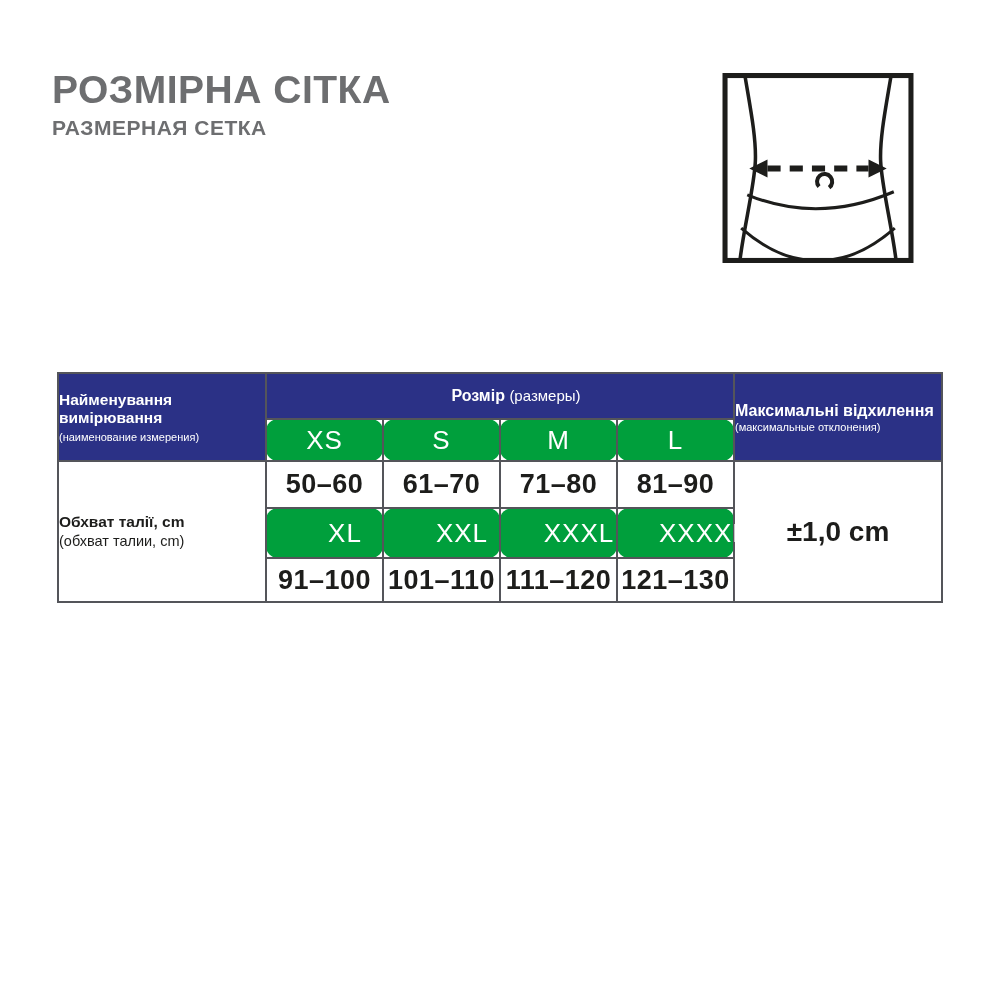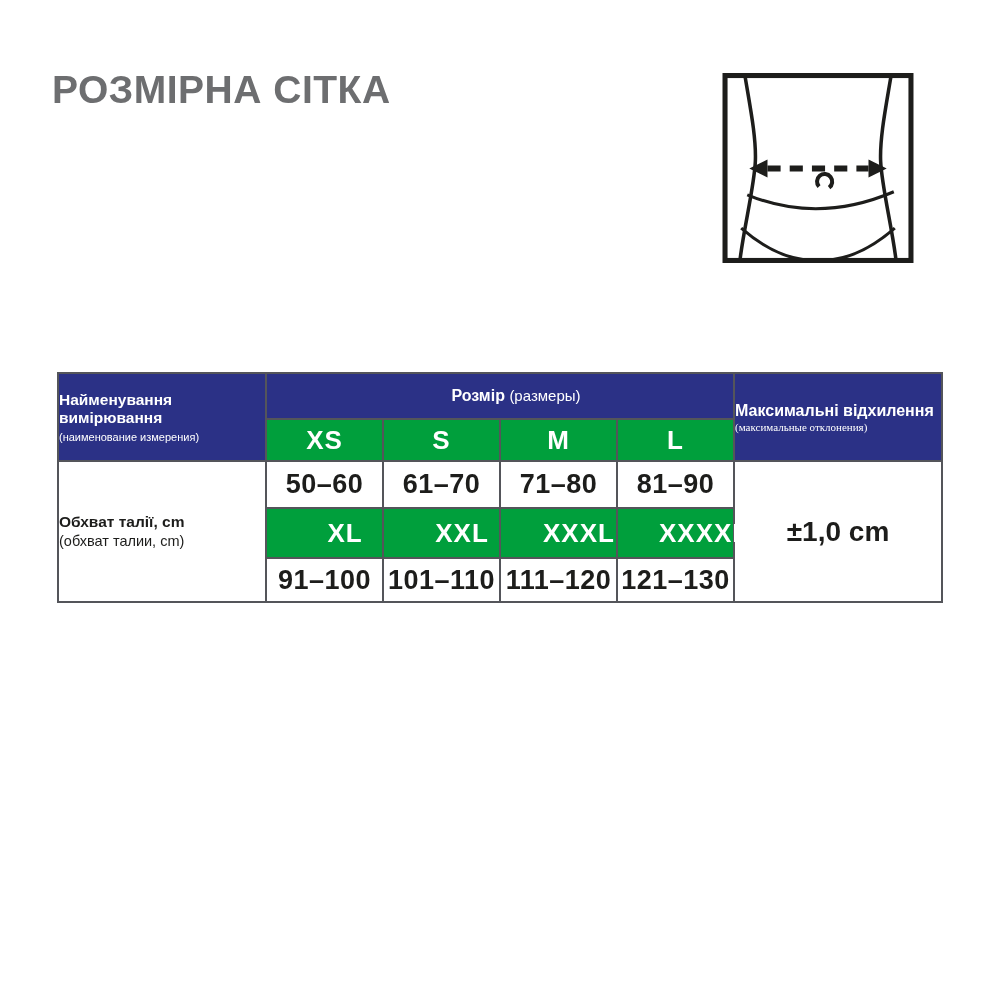--- a/index.html
+++ b/index.html
@@ -43,54 +43,55 @@
     table-layout: fixed;
   }
   .size-table td {
     border: 2px solid #54555a;
     padding: 0;
     vertical-align: middle;
   }
   .cell-blue { background: #2b3186; color: #ffffff; }
   .cell-green {
     background: #009f3c; color: #ffffff;
-    font-size: 26px; font-weight: bold;
-    text-align: center; letter-spacing: 1px;
+    font-size: 26px; font-weight: normal;
+    text-align: center; letter-spacing: 1px; border-radius: 12px;
   }
   .cell-num {
     background: #ffffff; color: #1d1d1b;
     font-size: 27px; font-weight: bold;
     text-align: center; letter-spacing: 0.5px;
   }
   .measure-head { padding: 0 8px 0 20px; }
   .measure-head .head-label { font-size: 15.5px; font-weight: bold; line-height: 1.2; }
   .measure-head .head-sub   { font-size: 11px; margin-top: 3px; line-height: 1.1; }
   .size-head { text-align: center; height: 46px; font-size: 16px; }
   .size-head .bold-part { font-weight: bold; padding-left: 32px; }
   .size-head .reg-part  { font-weight: normal; font-size: 15px; }
   .dev-head { padding: 0 8px 0 22px; }
   .dev-head .head-label { font-size: 16px; font-weight: bold; line-height: 1.2; }
-  .dev-head .head-sub   { font-size: 11px; margin-top: 0; line-height: 1.1; font-family: Liberation Serif, serif; }
+  .dev-head .head-sub   { font-size: 11px; margin-top: 0; line-height: 1.1; }
   .measure-cell { background: #ffffff; color: #1d1d1b; padding-left: 20px; }
   .measure-cell .m-label { font-size: 15.5px; font-weight: bold; line-height: 1.3; }
   .measure-cell .m-sub   { font-size: 14.5px; line-height: 1.3; }
   .dev-cell {
     background: #ffffff; color: #1d1d1b;
     text-align: center; font-size: 28px; font-weight: bold;
   }
   tr.row-sizehead td { height: 42px; }
   tr.row-range1 td   { height: 47px; }
   tr.row-sizes2 td   { height: 50px; padding-left: 41px; }
   tr.row-range2 td   { height: 44px; }
 </style>
 </head>
 <body>
 
 <div class="titles">
   <h1 class="page-title">РОЗМІРНА СІТКА</h1>
+  <h2 class="page-subtitle">РАЗМЕРНАЯ СЕТКА</h2>
 </div>
 
 <div class="diagram">
   <svg viewBox="0 0 190 189" xmlns="http://www.w3.org/2000/svg">
     <rect x="3" y="3" width="184" height="183" fill="#ffffff" stroke="#1d1d1b" stroke-width="5"></rect>
 
     <path d="M 23 5 C 28 35 34 65 33 88 C 32 112 22 152 18 184" fill="none" stroke="#1d1d1b" stroke-width="3.5"></path>
     <path d="M 167 5 C 162 35 156 65 157 88 C 158 112 168 152 172 184" fill="none" stroke="#1d1d1b" stroke-width="3.5"></path>
 
     <path d="M 25 121 Q 95 150 170 118" fill="none" stroke="#1d1d1b" stroke-width="3"></path>

